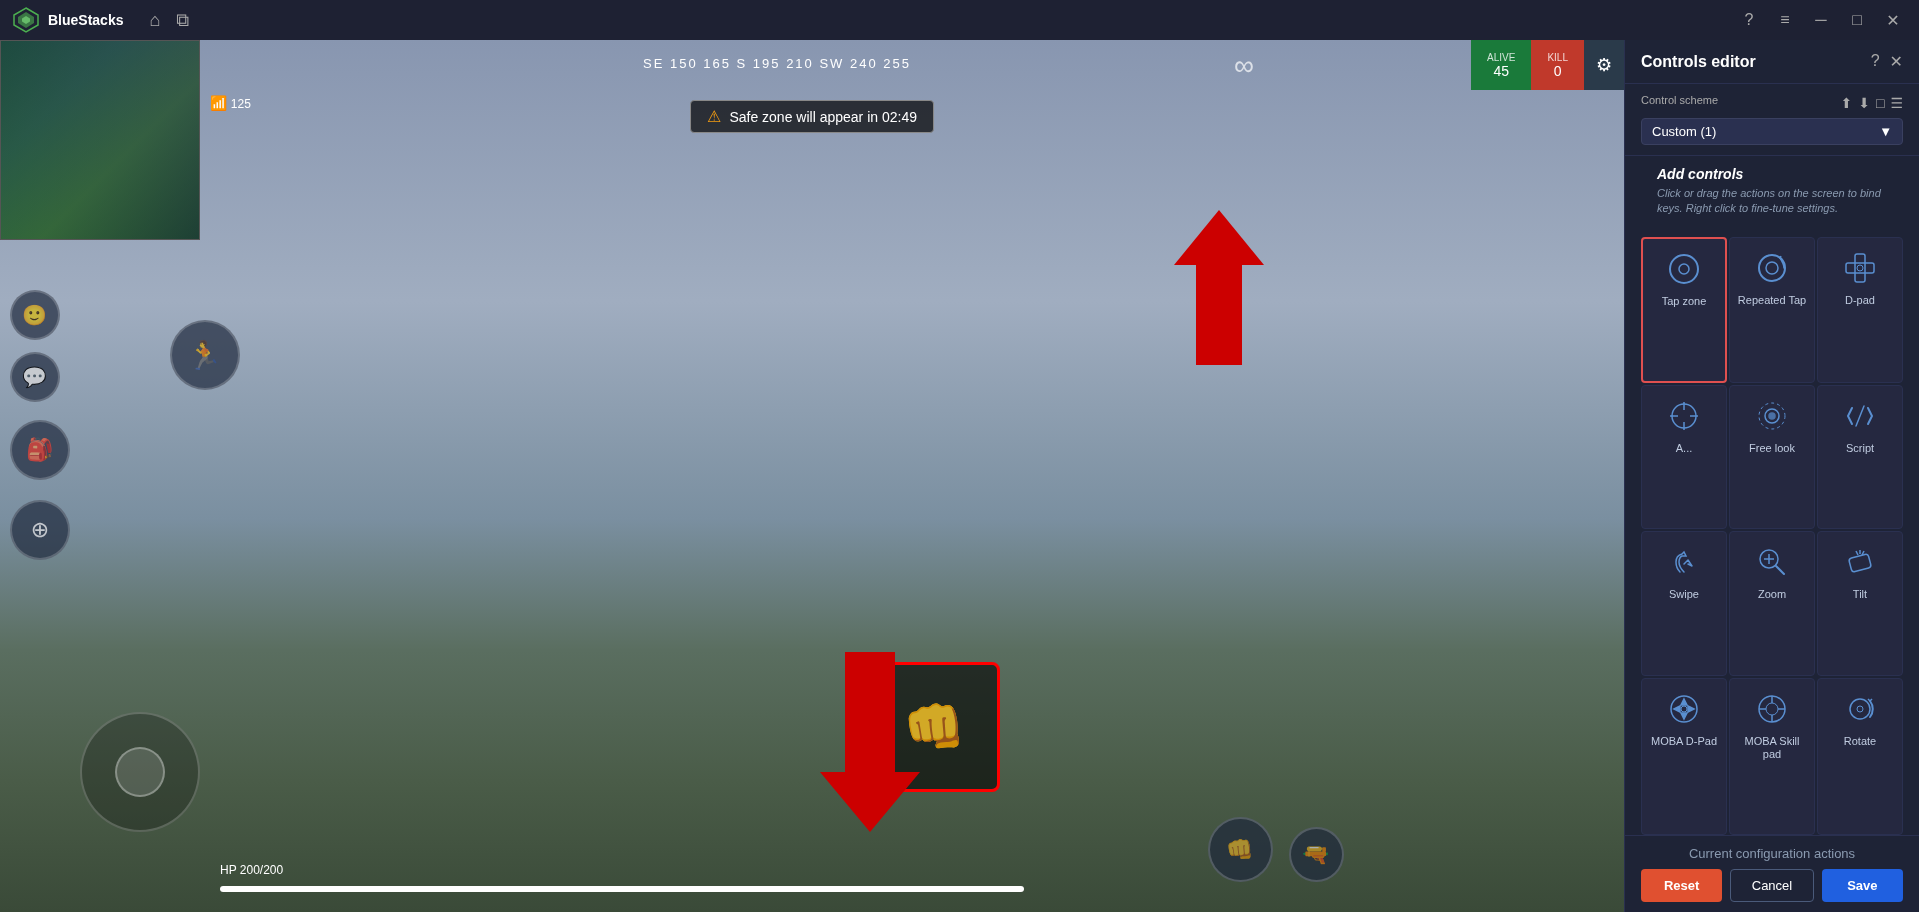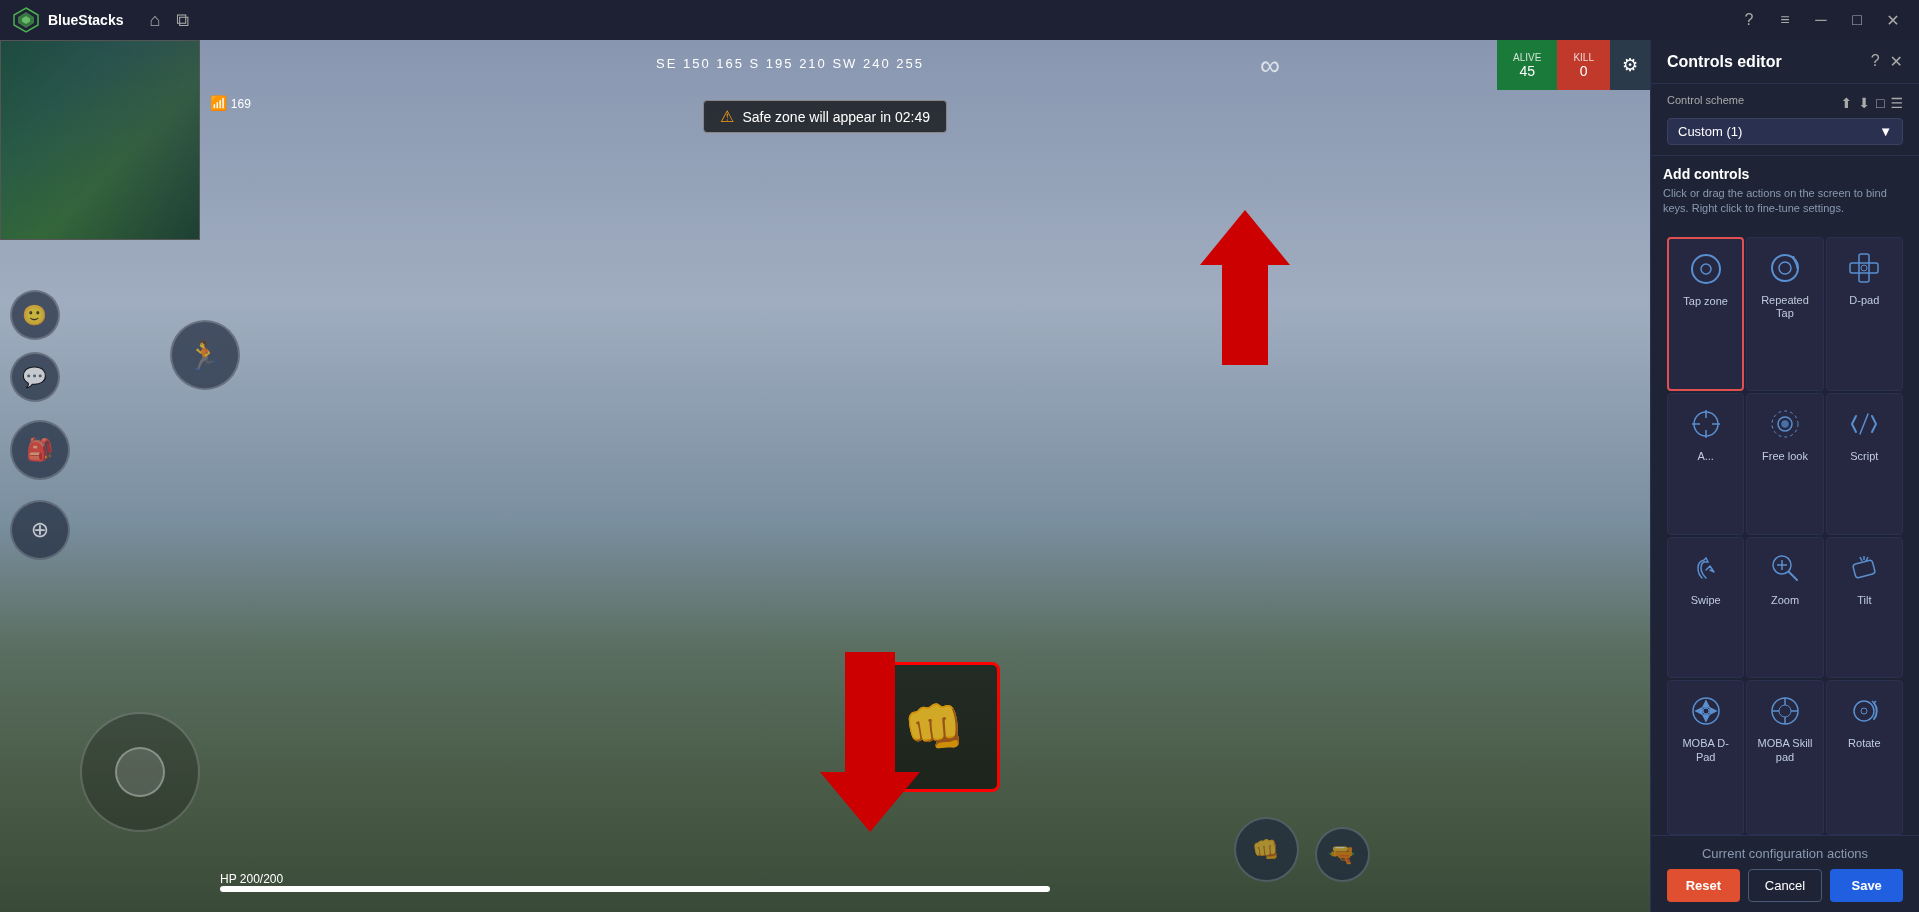--- a/index.html
+++ b/index.html
@@ -189,21 +189,21 @@
       cursor: pointer;
     }
 
     
     .hp-bar-area {
       position: absolute;
       bottom: 20px;
       left: 220px;
       right: 600px;
     }
-    .hp-label { color: #fff; font-size: 12px; margin-bottom: 0; }
+    .hp-label { color: #fff; font-size: 12px; margin-bottom: 9px; }
     .hp-bar-bg {
       height: 6px;
       background: rgba(0,0,0,0.4);
       border-radius: 3px;
     }
     .hp-bar-fill {
       height: 100%;
       background: #fff;
       border-radius: 3px;
       width: 100%;
@@ -281,21 +281,21 @@
       border-right: 45px solid transparent;
       border-bottom: 55px solid #cc0000;
     }
     .arrow-shaft-up {
       width: 46px; height: 100px;
       background: #cc0000;
     }
 
     
     .controls-panel {
-      width: 269px;
+      width: 295px;
       background: #1e2336;
       border-left: 1px solid #2a3050;
       display: flex;
       flex-direction: column;
       flex-shrink: 0;
     }
 
     .panel-header {
       padding: 12px 16px;
       border-bottom: 1px solid #2a3050;
@@ -326,21 +326,22 @@
       border: 1px solid #3a4060;
       border-radius: 4px;
       color: #fff;
       font-size: 13px;
       padding: 5px 10px;
       display: flex; align-items: center; justify-content: space-between;
       cursor: pointer;
     }
 
     .add-controls-section {
-      padding: 10px 12px;
+      padding: 10px 32px;
+      font-style: italic;
     }
     .add-controls-title {
       color: #ffffff;
       font-size: 14px;
       font-weight: 600;
       margin-bottom: 4px;
     }
     .add-controls-desc {
       color: #8a9ab0;
       font-size: 11px;
@@ -472,21 +473,21 @@
 
   <div class="game-area">
     <div class="game-bg"></div>
 
     <div class="minimap">
       <div class="minimap-overlay"></div>
     </div>
 
     <div class="hud-wifi">
       <span style="font-size:14px;">📶</span>
-      <span>169</span>
+      <span>125</span>
     </div>
 
     <div class="hud-compass">
       <span class="compass-bar" style="color:#fff;font-size:13px;letter-spacing:2px;">SE  150  165  S  195  210  SW  240  255</span>
     </div>
 
     <div class="hud-alive-kill">
       <div class="hud-alive">
         <span class="hud-label">ALIVE</span>
         <span class="hud-value">45</span>

